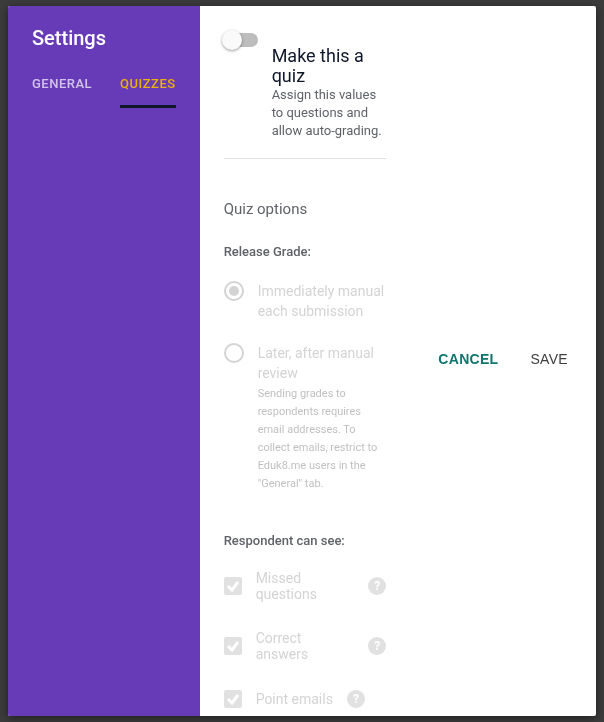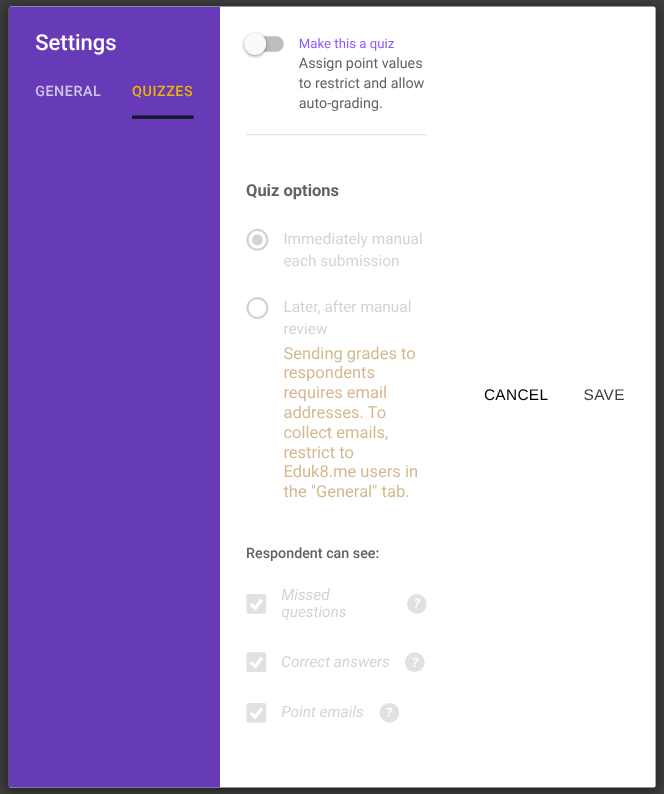--- a/index.html
+++ b/index.html
@@ -79,34 +79,35 @@
     position: absolute;
     left: -2px;
     top: -3px;
     width: 20px;
     height: 20px;
     background: #fafafa;
     border-radius: 50%;
     box-shadow: 0 1px 3px rgba(0,0,0,0.4);
   }
   .toggle-text .main {
-    font-size: 12px;
-    color: #8b5cf6;
+    font-size: 18px;
+    color: #0f172a;
     line-height: 20px;
+    margin-top: 16px;
   }
   .toggle-text .sub {
     font-size: 13px;
     color: #5f6368;
     line-height: 18px;
   }
   .section-title {
     font-size: 15px;
     color: #5f6368;
     margin-bottom: 26px;
-    font-weight: 700;
+    font-weight: 400;
     margin-top: 41px;
   }
   .group-label {
     font-size: 13px;
     color: #5f6368;
     font-weight: 500;
     margin-bottom: 22px;
   }
   .radio-row {
     display: flex;
@@ -130,33 +131,32 @@
     width: 10px; height: 10px;
     background: #9e9e9e;
     border-radius: 50%;
   }
   .radio-text .r-main {
     font-size: 14px;
     color: #9e9e9e;
     line-height: 20px;
   }
   .radio-text .r-sub {
-    font-size: 15px;
-    color: #a16207;
+    font-size: 11px;
+    color: #737373;
     line-height: 18px;
     margin-top: 2px;
     max-width: 480px;
   }
   .check-row {
     display: flex;
     align-items: center;
     gap: 14px;
     margin-bottom: 28px;
     opacity: 0.45;
-    font-style: italic;
   }
   .checkbox {
     width: 18px;
     height: 18px;
     border-radius: 2px;
     background: #bdbdbd;
     position: relative;
     flex-shrink: 0;
   }
   .checkbox svg {
@@ -193,21 +193,21 @@
   .btn {
     font-size: 14px;
     font-weight: 500;
     letter-spacing: 0.3px;
     background: none;
     border: none;
     cursor: pointer;
     text-transform: uppercase;
     padding: 6px 4px;
   }
-  .btn.cancel { color: #000000; }
+  .btn.cancel { color: #0f766e; font-weight: bold; }
   .btn.save { color: #404040; }
   .spacer { height: 18px; }
 </style>
 </head>
 <body>
 
 <div class="dialog">
 
   <div class="header">
     <div class="title">Settings</div>
@@ -218,26 +218,27 @@
   </div>
 
   <div class="content">
 
     <div class="row-toggle">
       <div class="switch">
         <div class="knob"></div>
       </div>
       <div class="toggle-text">
         <div class="main">Make this a quiz</div>
-        <div class="sub">Assign point values to restrict and allow auto-grading.</div>
+        <div class="sub">Assign this values to questions and allow auto-grading.</div>
       </div>
     </div>
 
     <div class="section-title">Quiz options</div>
 
+    <div class="group-label">Release Grade:</div>
 
     <div class="radio-row">
       <div class="radio selected"></div>
       <div class="radio-text">
         <div class="r-main">Immediately manual each submission</div>
       </div>
     </div>
 
     <div class="radio-row">
       <div class="radio"></div>

